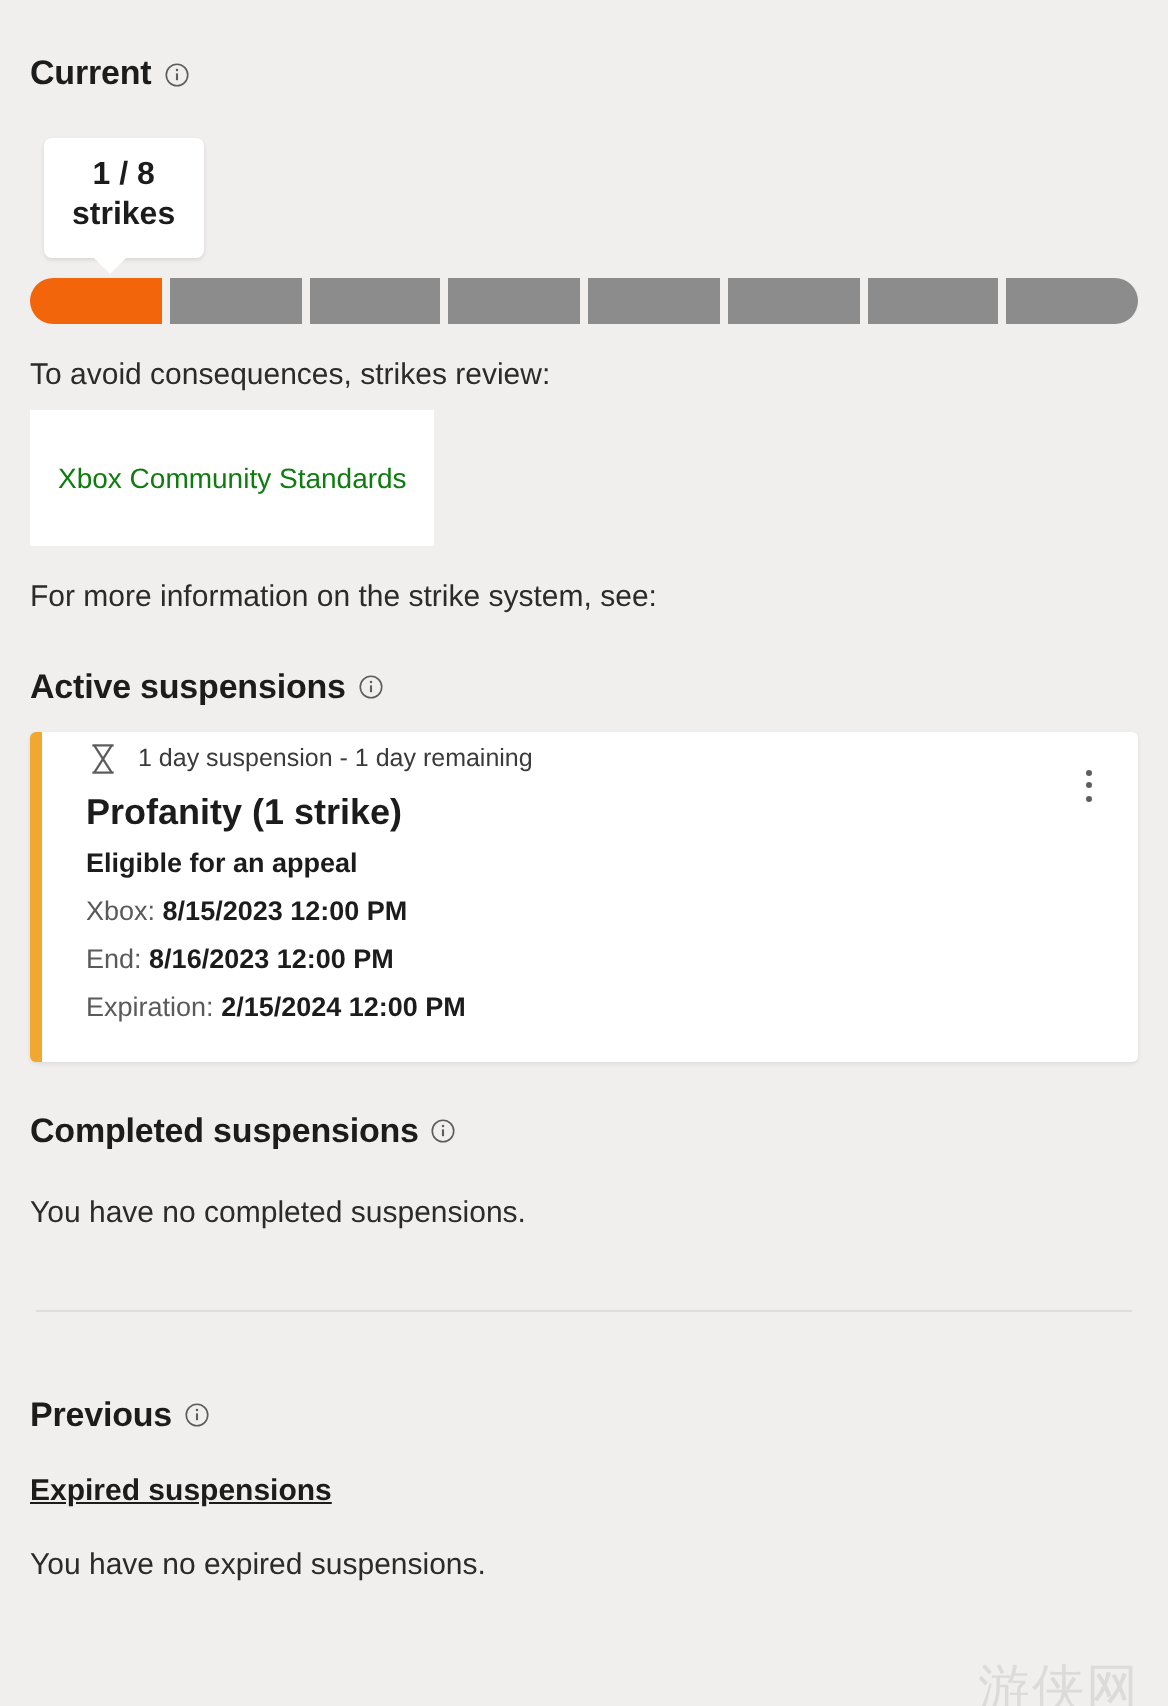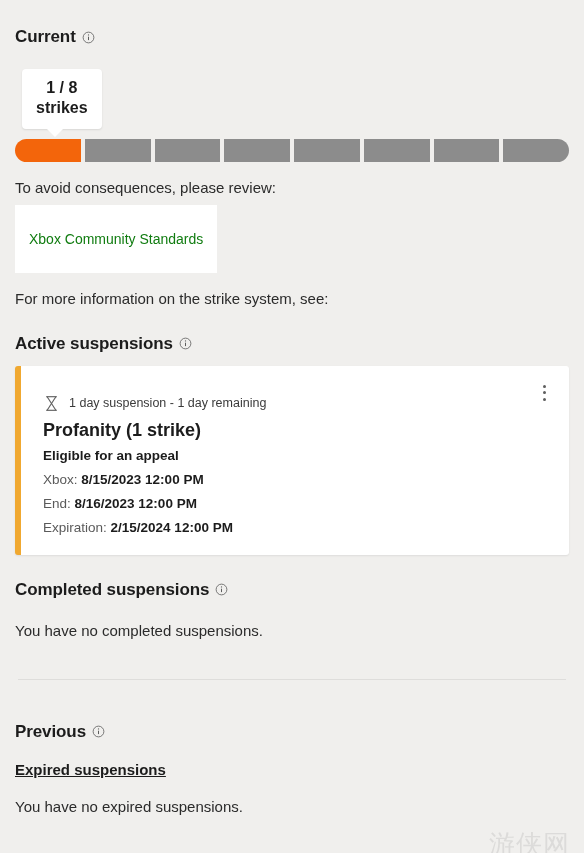--- a/index.html
+++ b/index.html
@@ -97,21 +97,21 @@
     font-family: "Liberation Sans", sans-serif;
   }
 
   
   .card {
     position: relative;
     background: #ffffff;
     border-left: 6px solid #f0a830;
     border-radius: 3px;
     margin-top: 12px;
-    padding: 29px 18px 20px 22px;
+    padding: 5px 18px 20px 22px;
     box-shadow: 0 1px 2px rgba(0,0,0,0.08);
   }
   .card-top {
     display: flex;
     align-items: center;
     gap: 9px;
   }
   .hourglass-icon { width: 17px; height: 17px; color: #5c5c5c; flex: 0 0 auto; }
   .hourglass-icon svg { display: block; }
   .card-duration { font-size: 12.5px; color: #3a3a3a; }
@@ -192,21 +192,21 @@
       <div class="seg"></div>
       <div class="seg"></div>
       <div class="seg"></div>
       <div class="seg"></div>
       <div class="seg"></div>
       <div class="seg"></div>
       <div class="seg"></div>
     </div>
   </div>
 
-  <div class="prompt">To avoid consequences, please review:</div>
+  <div class="prompt">To avoid consequences, strikes review:</div>
   <button class="link-btn">Xbox Community Standards</button>
 
   <div class="prompt">For more information on the strike system, see:</div>
 
   
   <div class="section-heading" style="margin-top:27px;">
     <span>Active suspensions</span>
     <span class="info-icon">
       <svg viewBox="0 0 16 16" width="13" height="13" fill="none" stroke="currentColor" stroke-width="1">
         <circle cx="8" cy="8" r="6.6"></circle>

